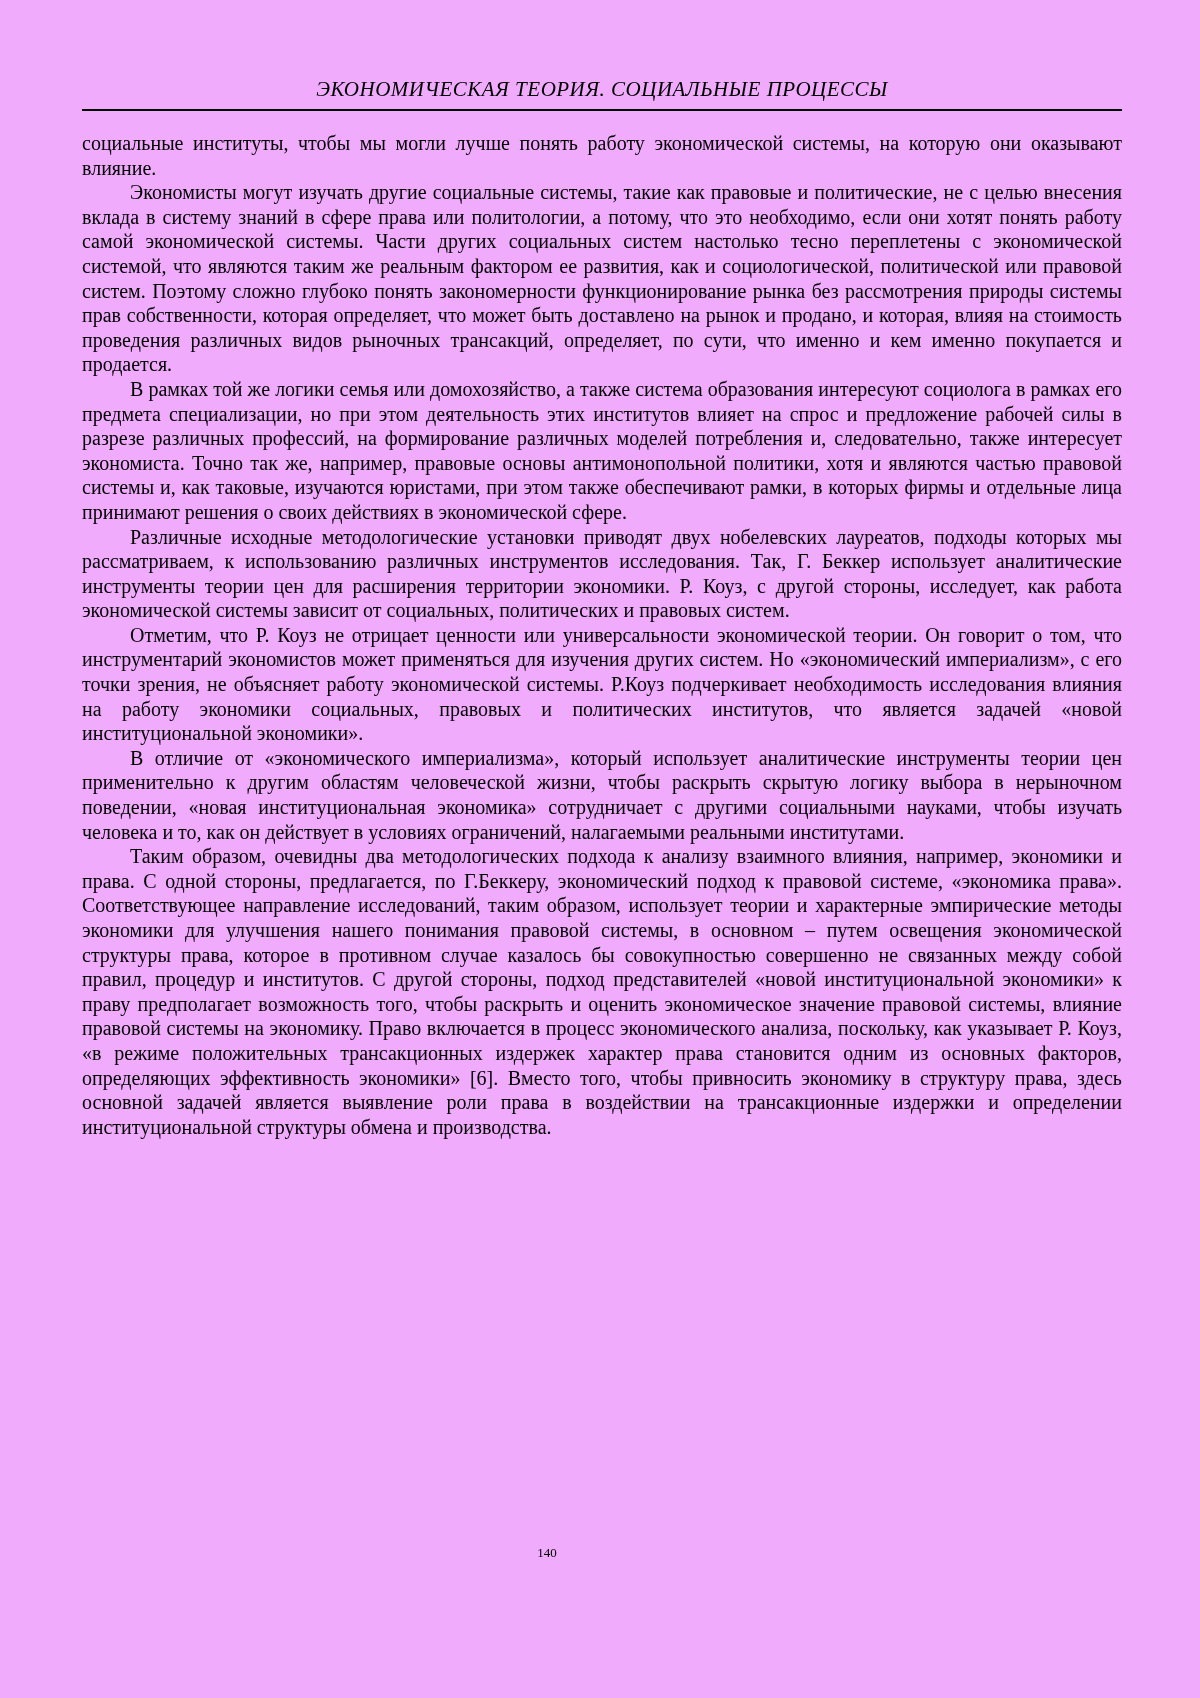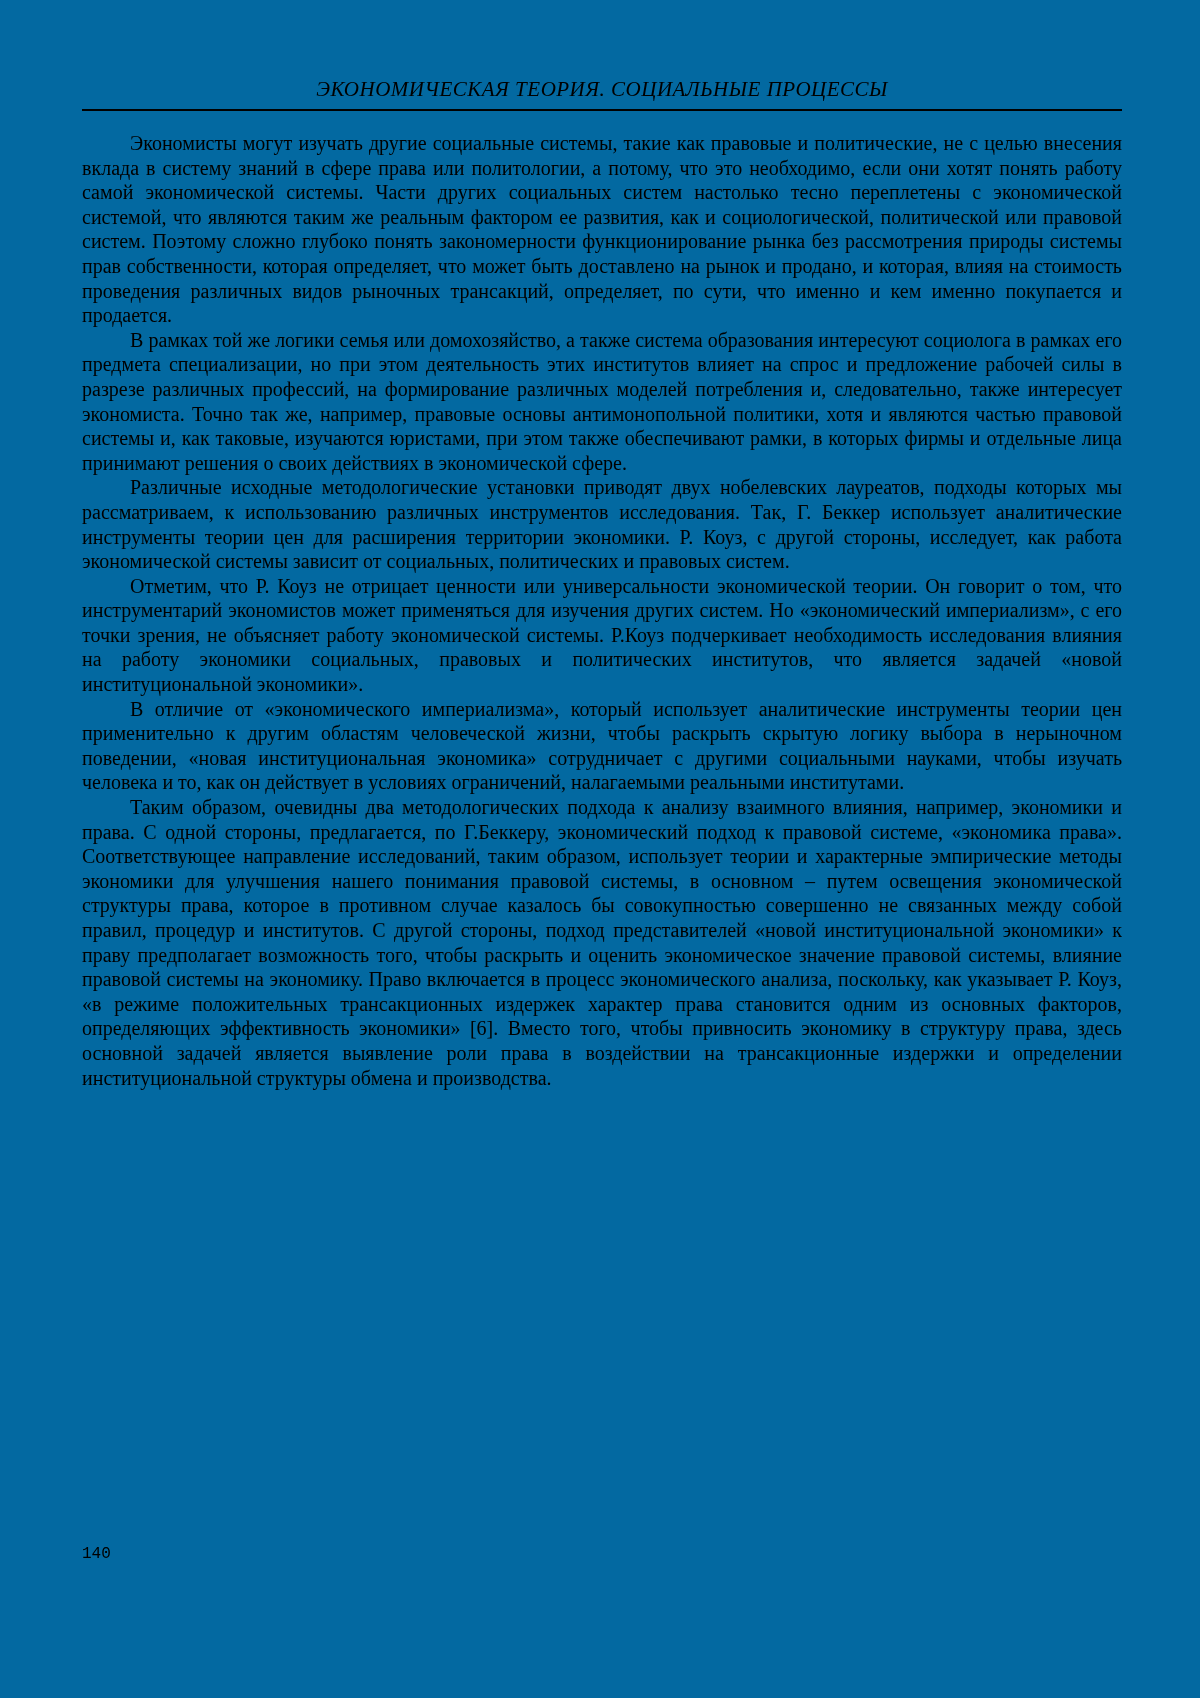--- a/index.html
+++ b/index.html
@@ -4,21 +4,21 @@
   <style>
     html, body {
       margin: 0;
       padding: 0;
       background: #ffffff;
     }
     .page {
       position: relative;
       width: 1200px;
       height: 1698px;
-      background: #0369a1;
+      background: #f0abfc;
       box-sizing: border-box;
       padding: 76px 78px 0 82px;
       font-family: "Liberation Serif", "DejaVu Serif", serif;
       color: #000000;
     }
     .running-head {
       text-align: center;
       font-style: italic;
       font-size: 21px;
       line-height: 26px;
@@ -41,35 +41,35 @@
       text-indent: 48px;
     }
     .para.no-indent {
       text-indent: 0;
     }
     .page-number {
       position: absolute;
       left: 82px;
       right: 188px;
       top: 1545px;
-      text-align: left;
-      font-size: 16px;
-      font-family: Liberation Mono, monospace;
+      text-align: center;
+      font-size: 13px;
     }
   </style>
 </head>
 <body>
 
 <div class="page">
 
   <div class="running-head">ЭКОНОМИЧЕСКАЯ ТЕОРИЯ. СОЦИАЛЬНЫЕ ПРОЦЕССЫ</div>
 
   <hr class="header-rule">
 
   <div class="body-text">
+    <p class="para no-indent">социальные институты, чтобы мы могли лучше понять работу экономической системы, на которую они оказывают влияние.</p>
     <p class="para">Экономисты могут изучать другие социальные системы, такие как правовые и политические, не с целью внесения вклада в систему знаний в сфере права или политологии, а потому, что это необходимо, если они хотят понять работу самой экономической системы. Части других социальных систем настолько тесно переплетены с экономической системой, что являются таким же реальным фактором ее развития, как и социологической, политической или правовой систем. Поэтому сложно глубоко понять закономерности функционирование рынка без рассмотрения природы системы прав собственности, которая определяет, что может быть доставлено на рынок и продано, и которая, влияя на стоимость проведения различных видов рыночных трансакций, определяет, по сути, что именно и кем именно покупается и продается.</p>
     <p class="para">В рамках той же логики семья или домохозяйство, а также система образования интересуют социолога в рамках его предмета специализации, но при этом деятельность этих институтов влияет на спрос и предложение рабочей силы в разрезе различных профессий, на формирование различных моделей потребления и, следовательно, также интересует экономиста. Точно так же, например, правовые основы антимонопольной политики, хотя и являются частью правовой системы и, как таковые, изучаются юристами, при этом также обеспечивают рамки, в которых фирмы и отдельные лица принимают решения о своих действиях в экономической сфере.</p>
     <p class="para">Различные исходные методологические установки приводят двух нобелевских лауреатов, подходы которых мы рассматриваем, к использованию различных инструментов исследования. Так, Г. Беккер использует аналитические инструменты теории цен для расширения территории экономики. Р. Коуз, с другой стороны, исследует, как работа экономической системы зависит от социальных, политических и правовых систем.</p>
     <p class="para">Отметим, что Р. Коуз не отрицает ценности или универсальности экономической теории. Он говорит о том, что инструментарий экономистов может применяться для изучения других систем. Но «экономический империализм», с его точки зрения, не объясняет работу экономической системы. Р.Коуз подчеркивает необходимость исследования влияния на работу экономики социальных, правовых и политических институтов, что является задачей «новой институциональной экономики».</p>
     <p class="para">В отличие от «экономического империализма», который использует аналитические инструменты теории цен применительно к другим областям человеческой жизни, чтобы раскрыть скрытую логику выбора в нерыночном поведении, «новая институциональная экономика» сотрудничает с другими социальными науками, чтобы изучать человека и то, как он действует в условиях ограничений, налагаемыми реальными институтами.</p>
     <p class="para">Таким образом, очевидны два методологических подхода к анализу взаимного влияния, например, экономики и права. С одной стороны, предлагается, по Г.Беккеру, экономический подход к правовой системе, «экономика права». Соответствующее направление исследований, таким образом, использует теории и характерные эмпирические методы экономики для улучшения нашего понимания правовой системы, в основном – путем освещения экономической структуры права, которое в противном случае казалось бы совокупностью совершенно не связанных между собой правил, процедур и институтов. С другой стороны, подход представителей «новой институциональной экономики» к праву предполагает возможность того, чтобы раскрыть и оценить экономическое значение правовой системы, влияние правовой системы на экономику. Право включается в процесс экономического анализа, поскольку, как указывает Р. Коуз, «в режиме положительных трансакционных издержек характер права становится одним из основных факторов, определяющих эффективность экономики» [6]. Вместо того, чтобы привносить экономику в структуру права, здесь основной задачей является выявление роли права в воздействии на трансакционные издержки и определении институциональной структуры обмена и производства.</p>
   </div>
 
   <div class="page-number">140</div>
 

